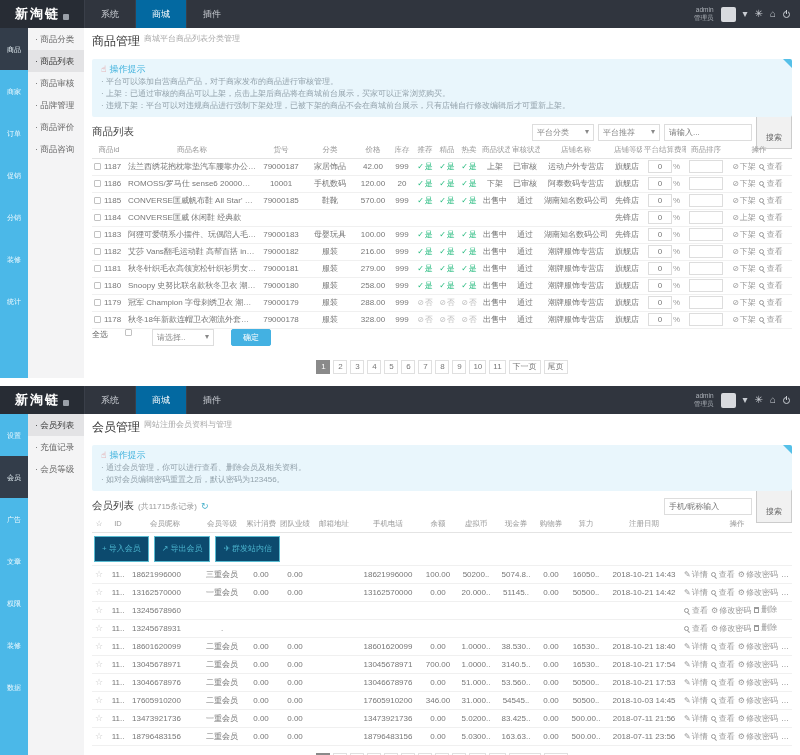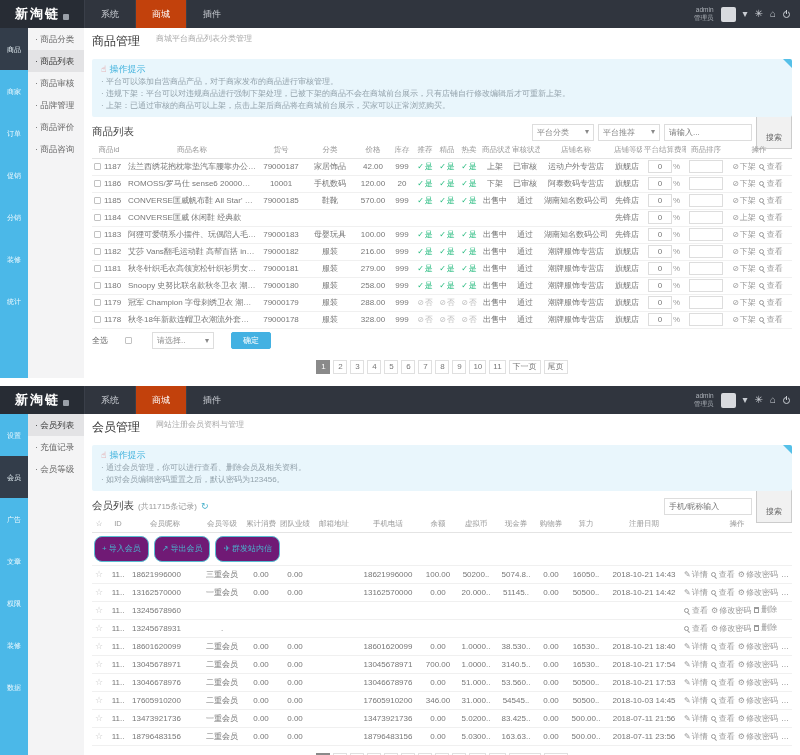--- a/index.html
+++ b/index.html
@@ -6,42 +6,42 @@
   body{width:800px;background:#fff;font-family:"Liberation Sans","DejaVu Sans",sans-serif;color:#333}
   .panel{width:800px;background:#fff;overflow:hidden;position:relative}
   .p1{height:378px}
   .p2{height:369px;margin-top:8px}
 
   
   .navbar{height:28px;background:#30353e;display:flex;align-items:stretch;color:#c9cdd3}
   .logo{width:84px;background:#272c34;color:#fff;font-weight:bold;font-size:13px;letter-spacing:2px;display:flex;align-items:center;justify-content:center;gap:3px}
   .logo-badge{width:6px;height:6px;background:#9aa0a8;border-radius:1px;display:inline-block;margin-top:6px}
   .nav-item{padding:0 16px;line-height:28px;font-size:9px;border-left:1px solid #3a3f49;cursor:pointer;white-space:nowrap}
-  .nav-item.active{background:#c2410c;color:#fff}
+  .nav-item.active{background:#0369a1;color:#fff}
   .nav-right{margin-left:auto;display:flex;align-items:center;gap:7px;padding-right:10px}
   .user{font-size:6.5px;line-height:8px;text-align:right;color:#aeb3ba}
   .avatar{width:15px;height:15px;border-radius:2px;background:#d8dade;display:inline-block}
   .nav-ic{font-size:10px;color:#c9cdd3;cursor:pointer;display:inline-flex;align-items:center}
 
   
   .frame{display:flex;height:calc(100% - 28px)}
   .rail{width:28px;background:#4bb8e8;display:flex;flex-direction:column;flex-shrink:0}
   .rail-item{height:42px;display:flex;flex-direction:column;align-items:center;justify-content:center;gap:2px;color:#eef9fe;font-size:7px;cursor:pointer}
   .rail-item .ric{font-size:10px;line-height:10px;color:#fff;font-style:normal}
   .rail-item.active{background:#333d4a}
   .submenu{width:56px;background:#f4f4f5;padding-top:0;flex-shrink:0}
   .sub-item{height:22px;line-height:22px;font-size:8.5px;color:#666;padding-left:7px;white-space:nowrap;overflow:hidden;cursor:pointer}
   .sub-item::before{content:"· "}
   .sub-item.active{background:#e3e3e5;color:#333}
   .main{flex:1;padding:5px 8px 0;overflow:hidden;background:#fff;min-width:0}
 
   
   .page-head{display:flex;height:22px}
   .page-title{font-size:12px;color:#333}
-  .page-sub{font-size:8px;color:#a9a9a9;margin-left:16px}
+  .page-sub{font-size:8px;color:#a9a9a9;margin-left:4px}
   .tabs{margin-left:auto;display:flex}
   .tab{font-size:8.5px;padding:3px 9px;border:1px solid #e2e2e2;background:#f6f6f6;color:#777;margin-left:-1px;cursor:pointer;white-space:nowrap}
   .tab.active{background:#fff;color:#333}
 
   
   .notice{position:relative;background:#e9f6fc;border-radius:2px;padding:4px 9px 5px;margin:4px 0 5px;overflow:hidden}
   .notice::after{content:"";position:absolute;top:0;right:0;width:0;height:0;border-left:9px solid transparent;border-top:9px solid #55c0e8}
   .notice-title{font-size:9px;color:#45b4de;display:flex;align-items:center;gap:3px}
   .notice li{list-style:none;font-size:8px;color:#93a2ab;line-height:12px;white-space:nowrap;overflow:hidden;text-overflow:ellipsis}
   .notice li::before{content:"· "}
@@ -66,24 +66,24 @@
   .tg{font-size:8px;color:#bdbdbd;cursor:pointer}
   .tg .ic{font-style:normal}
   .tg .ic::before{content:"⊘";margin-right:1px}
   .tg.on{color:#21b97c}
   .tg.on .ic::before{content:"✓"}
   .rate{width:24px;height:13px;border:1px solid #ddd;font-size:8px;text-align:center;color:#777}
   .sort{width:34px;height:13px;border:1px solid #ddd}
   .pct{font-size:8px;color:#999;margin-left:1px}
   .op{color:#9a9a9a;font-size:8px;margin:0 3px 0 0;display:inline-flex;align-items:center;gap:1px;text-decoration:none;cursor:pointer}
   .btnrow{text-align:left;padding:3px 2px}
-  .mini-btn{border:1px solid #59bcd2;color:#4ab2cc;background:#701a75;font-size:8px;height:16px;padding:12px 7px;border-radius:8px;display:inline-flex;align-items:center;gap:2px;margin-right:5px;cursor:pointer}
+  .mini-btn{border:1px solid #59bcd2;color:#4ab2cc;background:#0c4a6e;font-size:8px;height:16px;padding:12px 7px;border-radius:0;display:inline-flex;align-items:center;gap:2px;margin-right:5px;cursor:pointer}
 
   
-  .footer-row{display:flex;align-items:center;gap:17px;height:24px;font-size:8px;color:#666}
+  .footer-row{display:flex;gap:17px;height:24px;font-size:8px;color:#666}
   .pagination{display:flex;justify-content:center;gap:3px;margin-top:7px}
   .page{min-width:14px;height:14px;line-height:12px;text-align:center;border:1px solid #e0e0e0;font-size:8px;color:#777;padding:0 3px;background:#fff;cursor:pointer}
   .page.active{background:#8a8a8a;color:#fff;border-color:#8a8a8a}
 
   
   [data-icon]{font-style:normal;display:inline-block;line-height:1}
   [data-icon="ban"]::before{content:"⊘"}
   [data-icon="edit"]::before{content:"✎"}
   [data-icon="wrench"]::before{content:"⚙"}
   [data-icon="plane"]::before{content:"✈"}
@@ -175,22 +175,22 @@
         <span class="page-sub">商城平台商品列表分类管理</span>
       </div>
       <div class="notice">
         <div class="notice-title">
             <i data-icon="hand"></i>
             <span>操作提示</span>
           </div>
         <ul>
 
         <li>平台可以添加自营商品产品，对于商家发布的商品进行审核管理。</li>
+            <li>上架：已通过审核的商品可以上架，点击上架后商品将在商城前台展示，买家可以正常浏览购买。</li>
             <li>违规下架：平台可以对违规商品进行强制下架处理，已被下架的商品不会在商城前台展示，只有店铺自行修改编辑后才可重新上架。</li>
-            <li>上架：已通过审核的商品可以上架，点击上架后商品将在商城前台展示，买家可以正常浏览购买。</li>
           </ul>
       </div>
       <div class="list-head">
         <span class="list-title">商品列表</span>
         <div class="filters">
           <span class="fakesel">
               <span>平台分类</span>
               <i data-icon="caret-down"></i>
             </span>
           <span class="fakesel">

